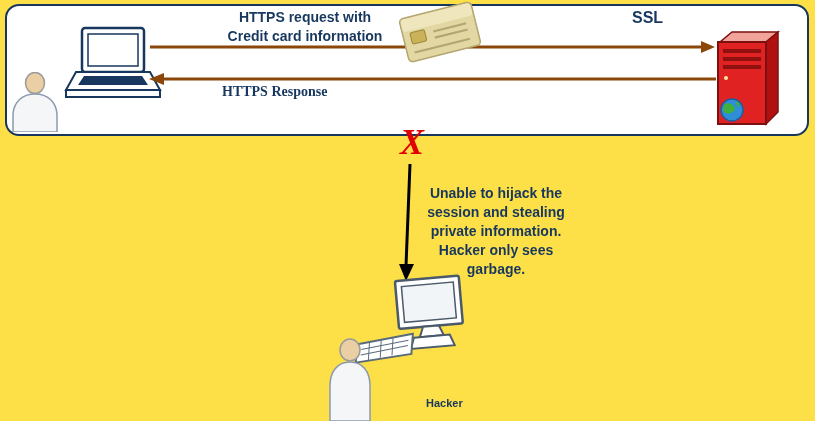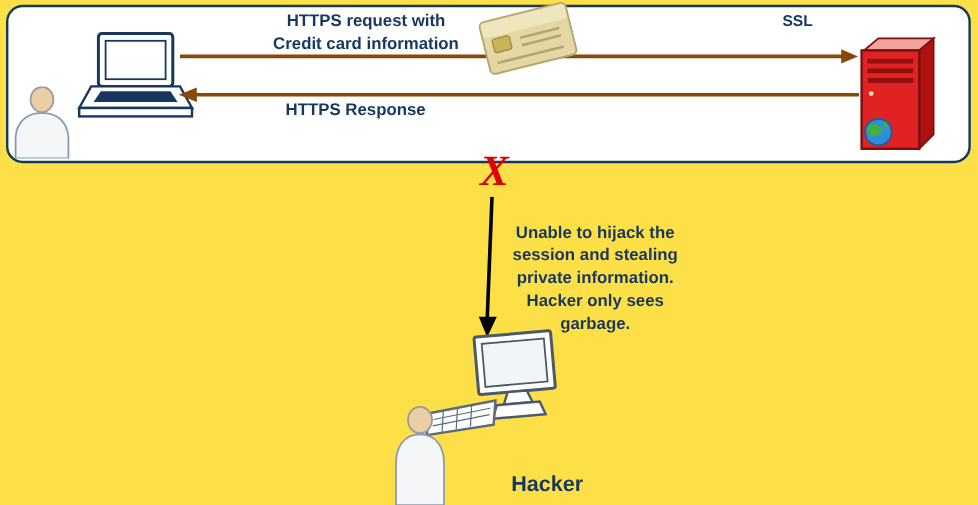--- a/index.html
+++ b/index.html
@@ -11,39 +11,39 @@
   .label{
     color:#17375E;font-weight:bold;font-size:14px;line-height:19px;
   }
   .center{text-align:center;}
   .preline{white-space:pre-line;}
   #tunnel-box{
     left:5px;top:4px;width:800px;height:128px;
     border:2px solid #17375E;border-radius:14px;background:#fff;
   }
   #request-label{left:192px;top:8px;width:226px;}
-  #ssl-label{left:652px;top:8px;font-size:13px;}
-  #response-label{left:238px;top:82px;}
+  #ssl-label{left:632px;top:8px;font-size:16px;}
+  #response-label{left:222px;top:82px;font-family:Liberation Serif, serif;}
   #user-figure{left:8px;top:72px;width:54px;height:60px;}
   #laptop{left:62px;top:26px;width:100px;height:82px;}
   #req-arrow{left:150px;top:39px;width:566px;height:16px;}
   #resp-arrow{left:148px;top:71px;width:568px;height:16px;}
   #credit-card{left:402px;top:8px;width:76px;height:48px;transform:rotate(-14deg);}
   #server{left:712px;top:30px;width:70px;height:98px;}
   #x-mark{
     left:392px;top:124px;width:40px;
     color:#E00000;font-family:"Liberation Serif",serif;
     font-style:italic;font-weight:bold;font-size:36px;line-height:36px;text-align:center;
   }
   #down-arrow{left:396px;top:164px;width:26px;height:118px;}
   #hijack-message{left:404px;top:184px;width:184px;}
   #monitor{left:392px;top:276px;width:80px;height:78px;transform:rotate(-5deg);}
   #keyboard{left:352px;top:332px;width:66px;height:34px;transform:rotate(-16deg);}
   #hacker-figure{left:326px;top:338px;width:48px;height:83px;}
-  #hacker-label{left:426px;top:394px;width:80px;font-size:18px;}
+  #hacker-label{left:426px;top:394px;width:80px;font-size:11px;}
 </style>
 </head>
 <body>
 
 <div id="stage">
 
   <div id="tunnel-box" class="abs"></div>
 
   <svg id="user-figure" class="abs" viewBox="0 0 54 60">
     <ellipse cx="27" cy="11" rx="9.5" ry="10.5" fill="#EBCFA4" stroke="#9A9A9A" stroke-width="1.5"></ellipse>

